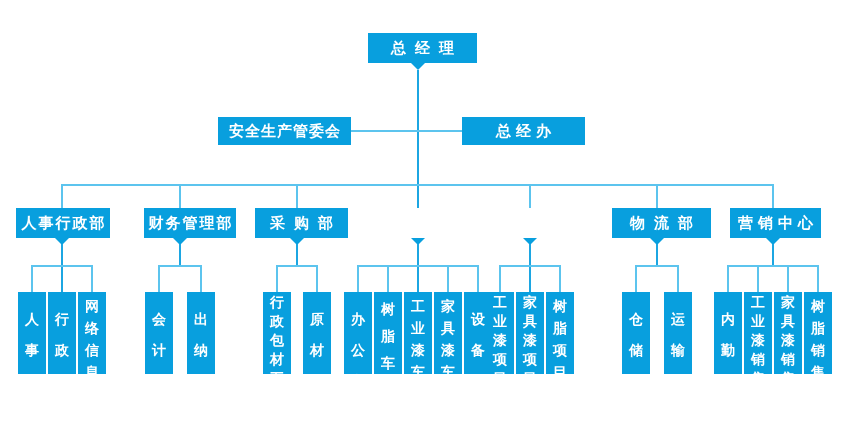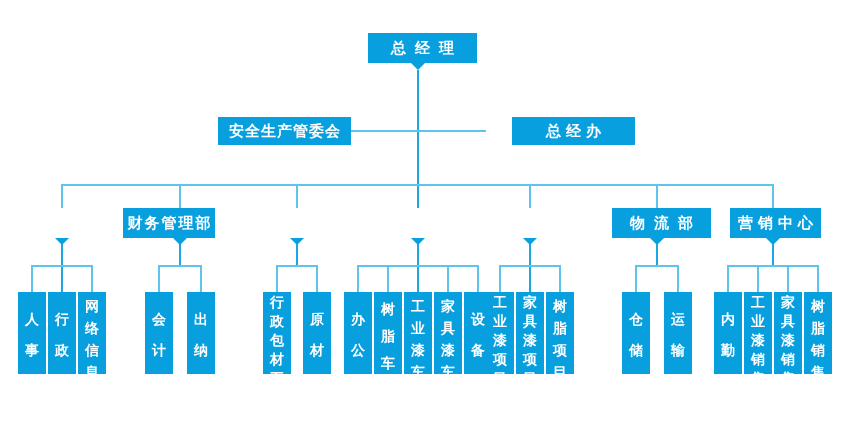--- a/index.html
+++ b/index.html
@@ -45,31 +45,33 @@
 
 <div id="stage">
 
   <div class="box ls8" style="left:368px;top:33px;width:100px;height:30px">总经理</div>
   <div class="tri" style="left:411px;top:63px"></div>
 
   <div class="vl spine" style="left:417px;top:70px;height:138px"></div>
 
   <div class="hl" style="left:350px;top:130px;width:136px"></div>
   <div class="box ls1" style="left:218px;top:117px;width:132px;height:28px">安全生产管委会</div>
-  <div class="box ls4" style="left:512px;top:117px;width:118px;height:28px">总经办</div>
+  <div class="box ls4" style="left:462px;top:117px;width:118px;height:28px">总经办</div>
 
   <div class="hl" style="left:62px;top:184px;width:712px"></div>
   <div class="vl" style="left:61px;top:184px;height:24px"></div>
   <div class="vl" style="left:179px;top:184px;height:24px"></div>
   <div class="vl" style="left:296px;top:184px;height:24px"></div>
   <div class="vl" style="left:529px;top:184px;height:24px"></div>
   <div class="vl" style="left:656px;top:184px;height:24px"></div>
   <div class="vl" style="left:772px;top:184px;height:24px"></div>
 
-  <div class="box ls2" style="left:123px;top:208px;width:90px;height:30px">财务管理部</div>
+  <div class="box ls2" style="left:16px;top:208px;width:92px;height:30px">人事行政部</div>
+  <div class="box ls2" style="left:144px;top:208px;width:90px;height:30px">财务管理部</div>
+  <div class="box ls8" style="left:255px;top:208px;width:84px;height:30px">采购部</div>
   <div class="box ls4" style="left:730px;top:208px;width:86px;height:30px">营销中心</div>
   <div class="box ls8" style="left:612px;top:208px;width:90px;height:30px">物流部</div>
 
   <div class="tri" style="left:55px;top:238px"></div>
   <div class="tri" style="left:173px;top:238px"></div>
   <div class="tri" style="left:290px;top:238px"></div>
   <div class="tri" style="left:411px;top:238px"></div>
   <div class="tri" style="left:523px;top:238px"></div>
   <div class="tri" style="left:650px;top:238px"></div>
   <div class="tri" style="left:766px;top:238px"></div>

